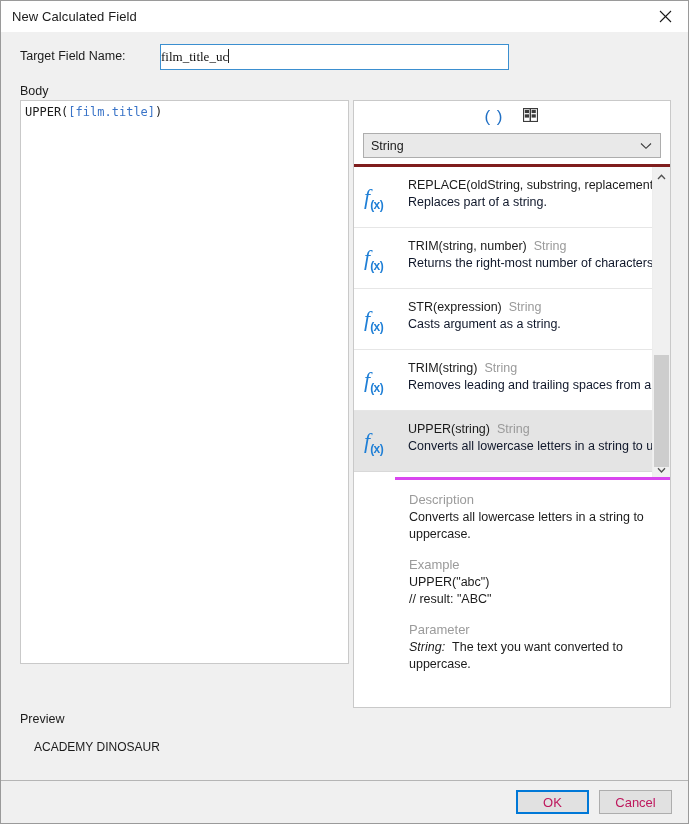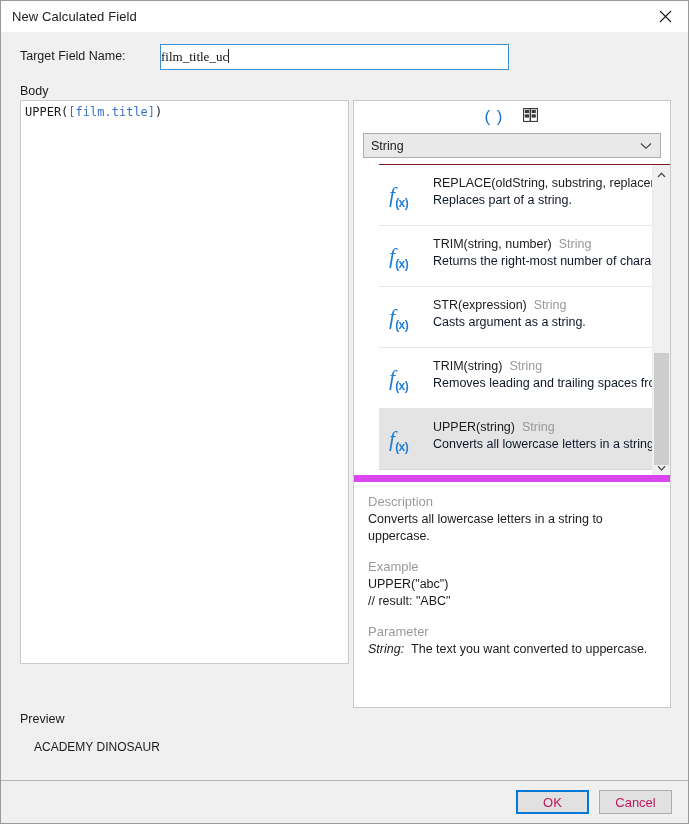--- a/index.html
+++ b/index.html
@@ -167,25 +167,24 @@
   }
   .fn-select .chev {
     position: absolute;
     right: 8px; top: 50%;
     transform: translateY(-50%);
   }
 
   .fn-list-wrap {
     flex: 0 0 310px;
     display: flex;
-    border-top: 1px solid #7f1d1d;
-    overflow: hidden;
-    position: relative;
-    background: #ffffff;
-    margin-left: 25px;
+    border-top: 3px solid #7f1d1d;
+    overflow: hidden;
+    position: relative;
+    background: #ffffff;
   }
   .fn-list {
     flex: 1 1 auto;
     overflow: hidden;
   }
   .fn-item {
     display: flex;
     align-items: flex-start;
     height: 61px;
     box-sizing: border-box;
@@ -255,26 +254,27 @@
   .vscroll .thumb {
     position: absolute;
     left: 1px; width: 15px;
     top: 188px; height: 112px;
     background: #cdcdcd;
   }
 
   
   .fn-detail {
     flex: 1 1 auto;
-    border-top: 7px solid #d946ef;
+    border-top: 3px solid #d946ef;
     padding: 12px 14px 0 14px;
     background: #ffffff;
     font-size: 12.5px;
     color: #1b1b1b;
     overflow: hidden;
+    margin-left: 41px;
   }
   .detail-head {
     color: #9b9b9b;
     font-size: 13px;
     margin-bottom: 2px;
   }
   .detail-body { line-height: 17px; }
   .detail-block { margin-bottom: 14px; }
   .param-name { font-style: italic; }
   .example-line { line-height: 17px; }

